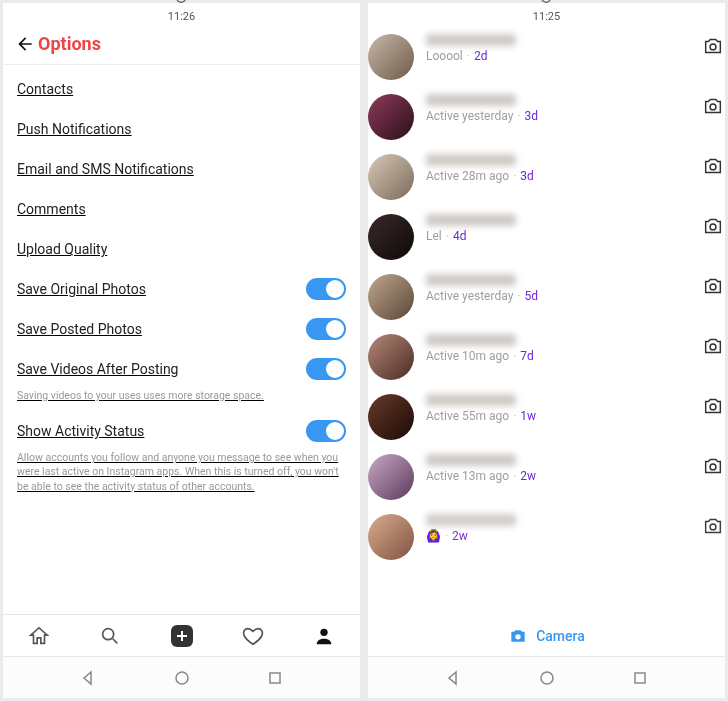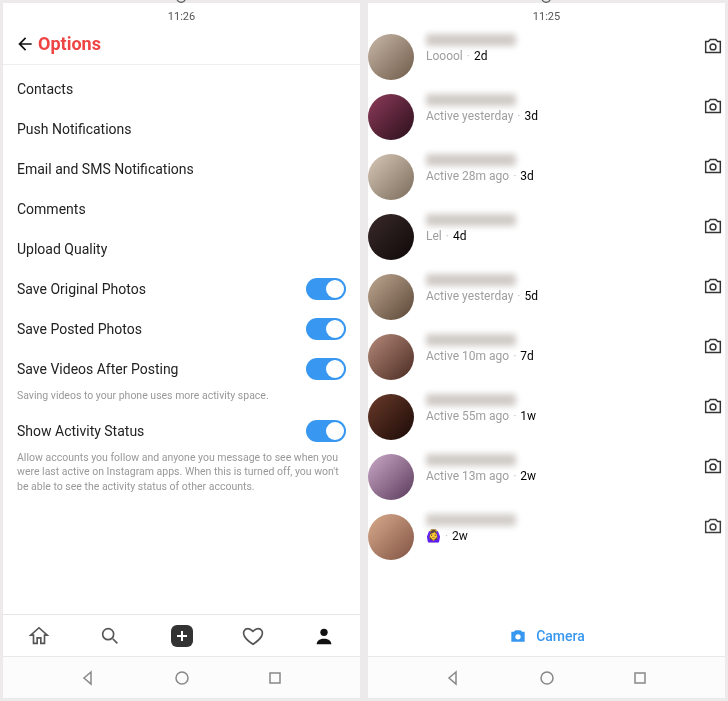--- a/index.html
+++ b/index.html
@@ -13,21 +13,21 @@
   .statusbar .ic { width: 12px; height: 12px; display:inline-flex; align-items:center; justify-content:center; }
 
   
   .header { height: 42px; display: flex; align-items: center; padding: 0 10px; border-bottom: 1px solid #eee; }
   .header .back { width: 24px; height: 24px; display:flex; align-items:center; justify-content:center; cursor:pointer; }
   .header h1 { font-size: 18px; font-weight: 700; margin-left: 1px; color: #ef4444; }
   .header .spacer { flex: 1; }
   .header .plus { width: 24px; height:24px; display:flex; align-items:center; justify-content:center; cursor:pointer; }
 
   
-  .opts { flex: 1; overflow: hidden; padding-top: 4px; }
+  .opts { flex: 1; overflow: hidden; padding-top: 4px; text-decoration: underline; }
   .opt-row { display: flex; align-items: center; padding: 12px 14px; font-size: 14px; color: #222; }
   .opt-row .lbl { flex: 1; }
   .opt-row.with-toggle { padding: 9px 14px; }
   .toggle { position: relative; width: 40px; height: 22px; background: #3897f0; border-radius: 11px; cursor:pointer; }
   .toggle::after { content: ""; position: absolute; right: 2px; top: 2px; width: 18px; height: 18px; background: #fff; border-radius: 50%; }
   .opt-note { padding: 0 14px 8px; font-size: 10.5px; color: #999; line-height: 1.35; }
 
   
   .tabbar { height: 42px; border-top: 1px solid #e6e6e6; display: flex; }
   .tabbar .tab { flex:1; display:flex; align-items:center; justify-content:center; cursor:pointer; color:#4a4a4a; }
@@ -38,21 +38,21 @@
   .anav { height: 42px; background: #fcfcfc; border-top: 1px solid #e8e8e8; display:flex; align-items:center; justify-content:space-evenly; }
   .anav .k { width:18px; height:18px; color:#666; display:flex; align-items:center; justify-content:center; }
 
   
   .dms { flex:1; overflow:hidden; padding-top: 4px;}
   .dm-row { display:flex; align-items:flex-start; padding: 7px 0; gap:12px; }
   .avatar { width:46px; height:46px; border-radius:50%; background: radial-gradient(circle at 30% 30%, #8a7f78, #4a3d36); filter: blur(0.5px); flex-shrink:0; }
   .dm-text { flex:1; min-width:0; }
   .dm-name { height: 12px; width: 90px; border-radius:3px; filter: blur(3px); }
   .dm-sub { font-size: 12px; color: #9e9e9e; margin-top:3px; display:flex; gap:4px; align-items:center;}
-  .dm-sub .timeago { color:#000000; }
+  .dm-sub .timeago { color:#6d28d9; }
   .cam-btn { width:24px; height:24px; display:flex; align-items:center; justify-content:center; cursor:pointer; color:#333; }
   .cam-bar { height: 40px; display:flex; align-items:center; justify-content:center; gap:8px; color:#3897f0; font-size:14px; font-weight:500; }
   .cam-bar svg { width:20px; height:20px; }
   .phone.right .dm-row:last-child { opacity:.95; }
 </style>
 </head>
 <body>
 
 <div class="stage">
 
@@ -106,21 +106,21 @@
           <div class="toggle"></div>
         </div>
         <div class="opt-row with-toggle">
           <span class="lbl">Save Posted Photos</span>
           <div class="toggle"></div>
         </div>
         <div class="opt-row with-toggle">
           <span class="lbl">Save Videos After Posting</span>
           <div class="toggle"></div>
         </div>
-        <div class="opt-note">Saving videos to your phone uses more activity space.</div>
+        <div class="opt-note">Saving videos to your uses uses more storage space.</div>
         <div class="opt-row with-toggle">
           <span class="lbl">Show Activity Status</span>
           <div class="toggle"></div>
         </div>
         <div class="opt-note">Allow accounts you follow and anyone you message to see when you were last active on Instagram apps. When this is turned off, you won't be able to see the activity status of other accounts.</div>
       </div>
 
     <div class="tabbar">
       <div class="tab">
           <svg width="22" height="22" viewBox="0 0 24 24">

